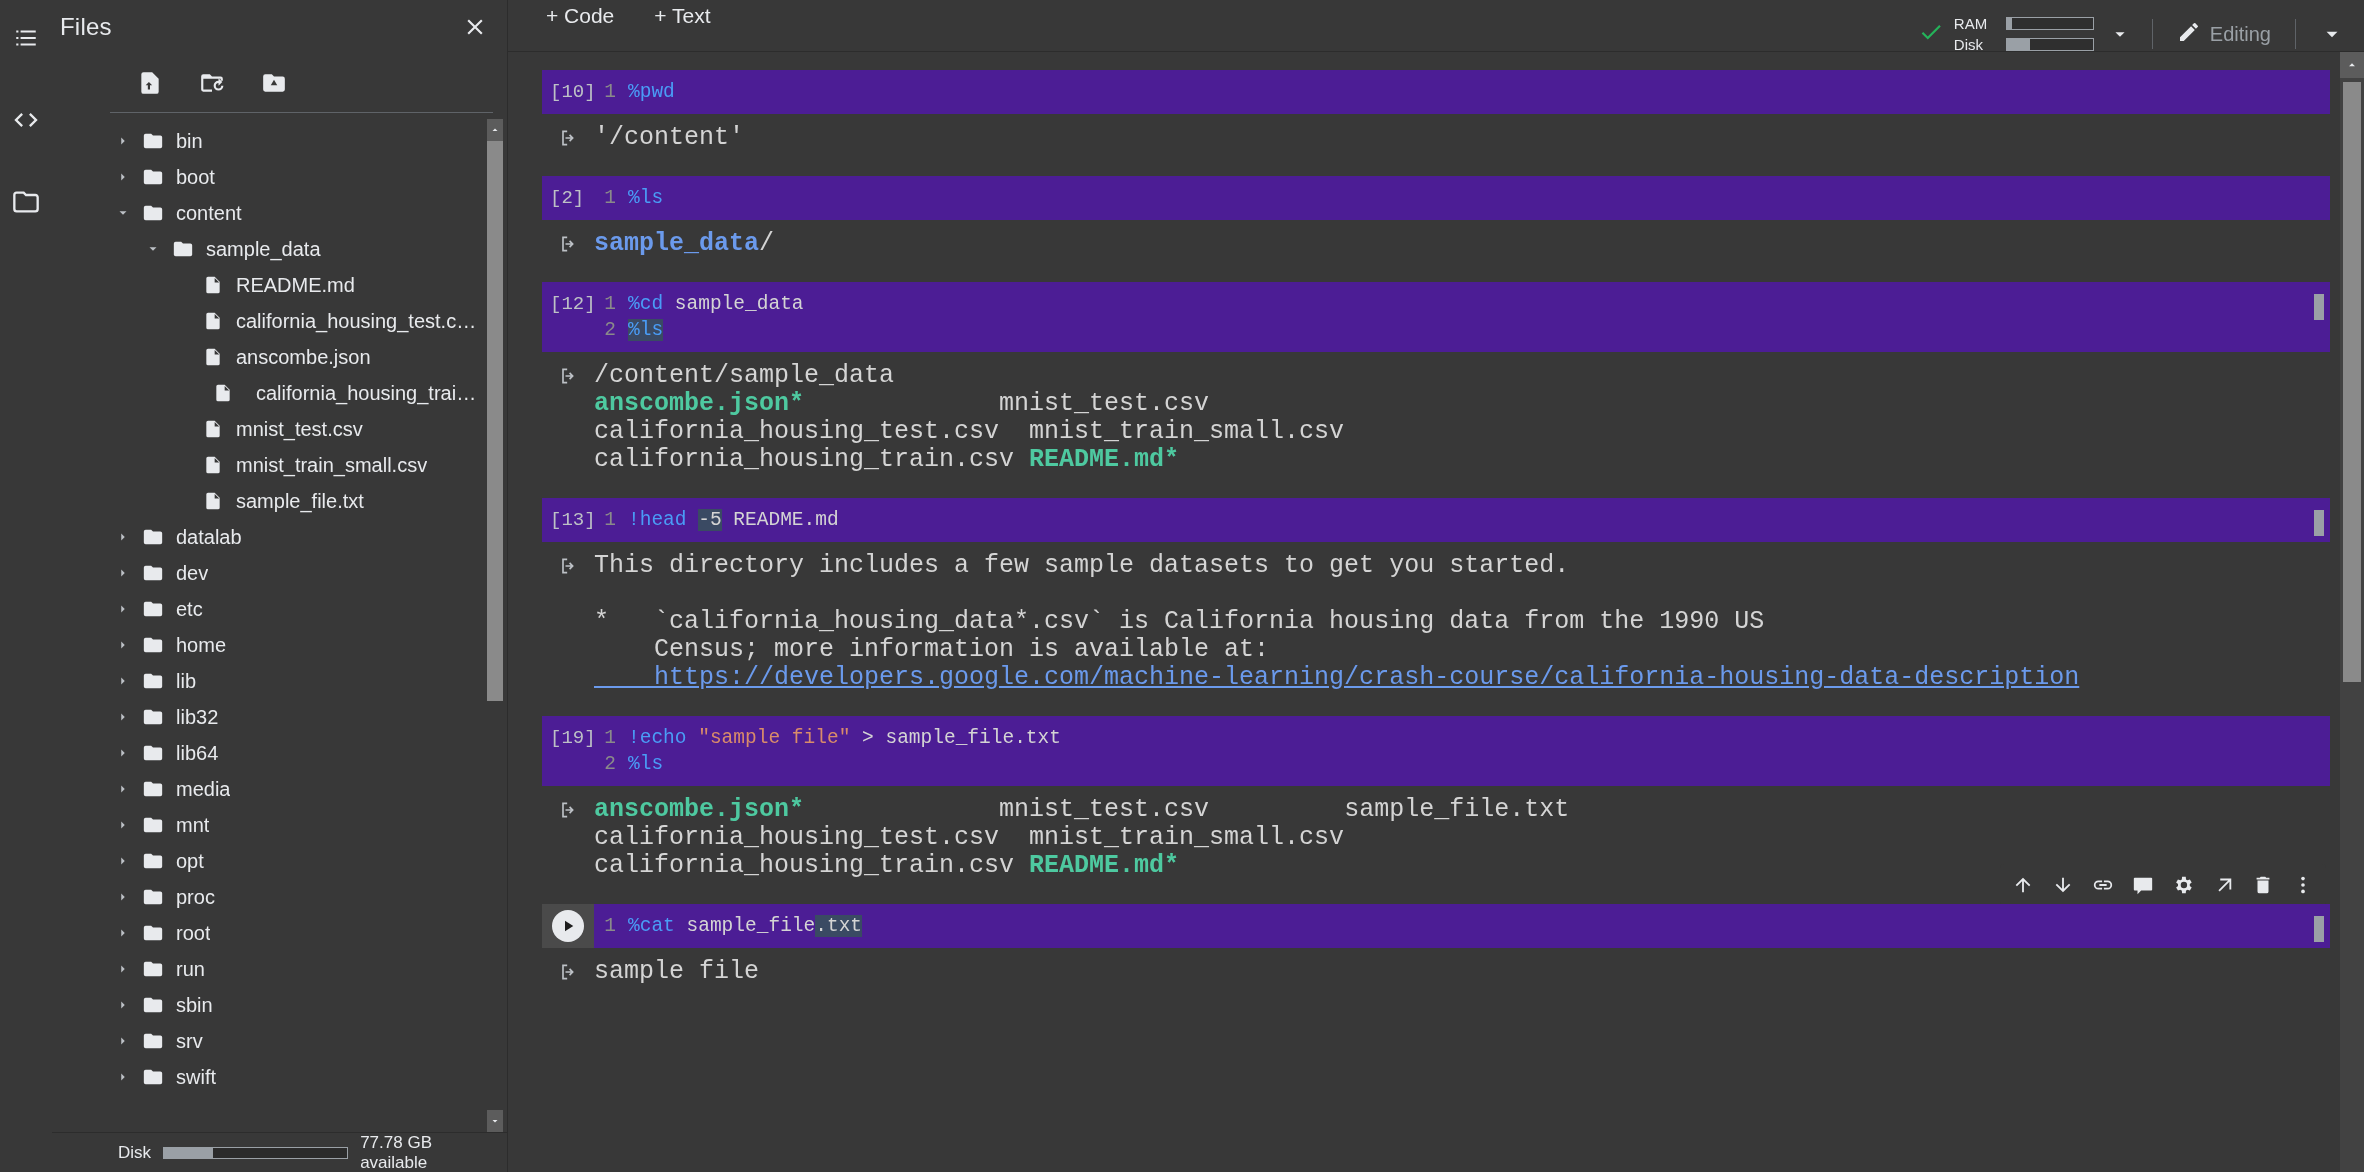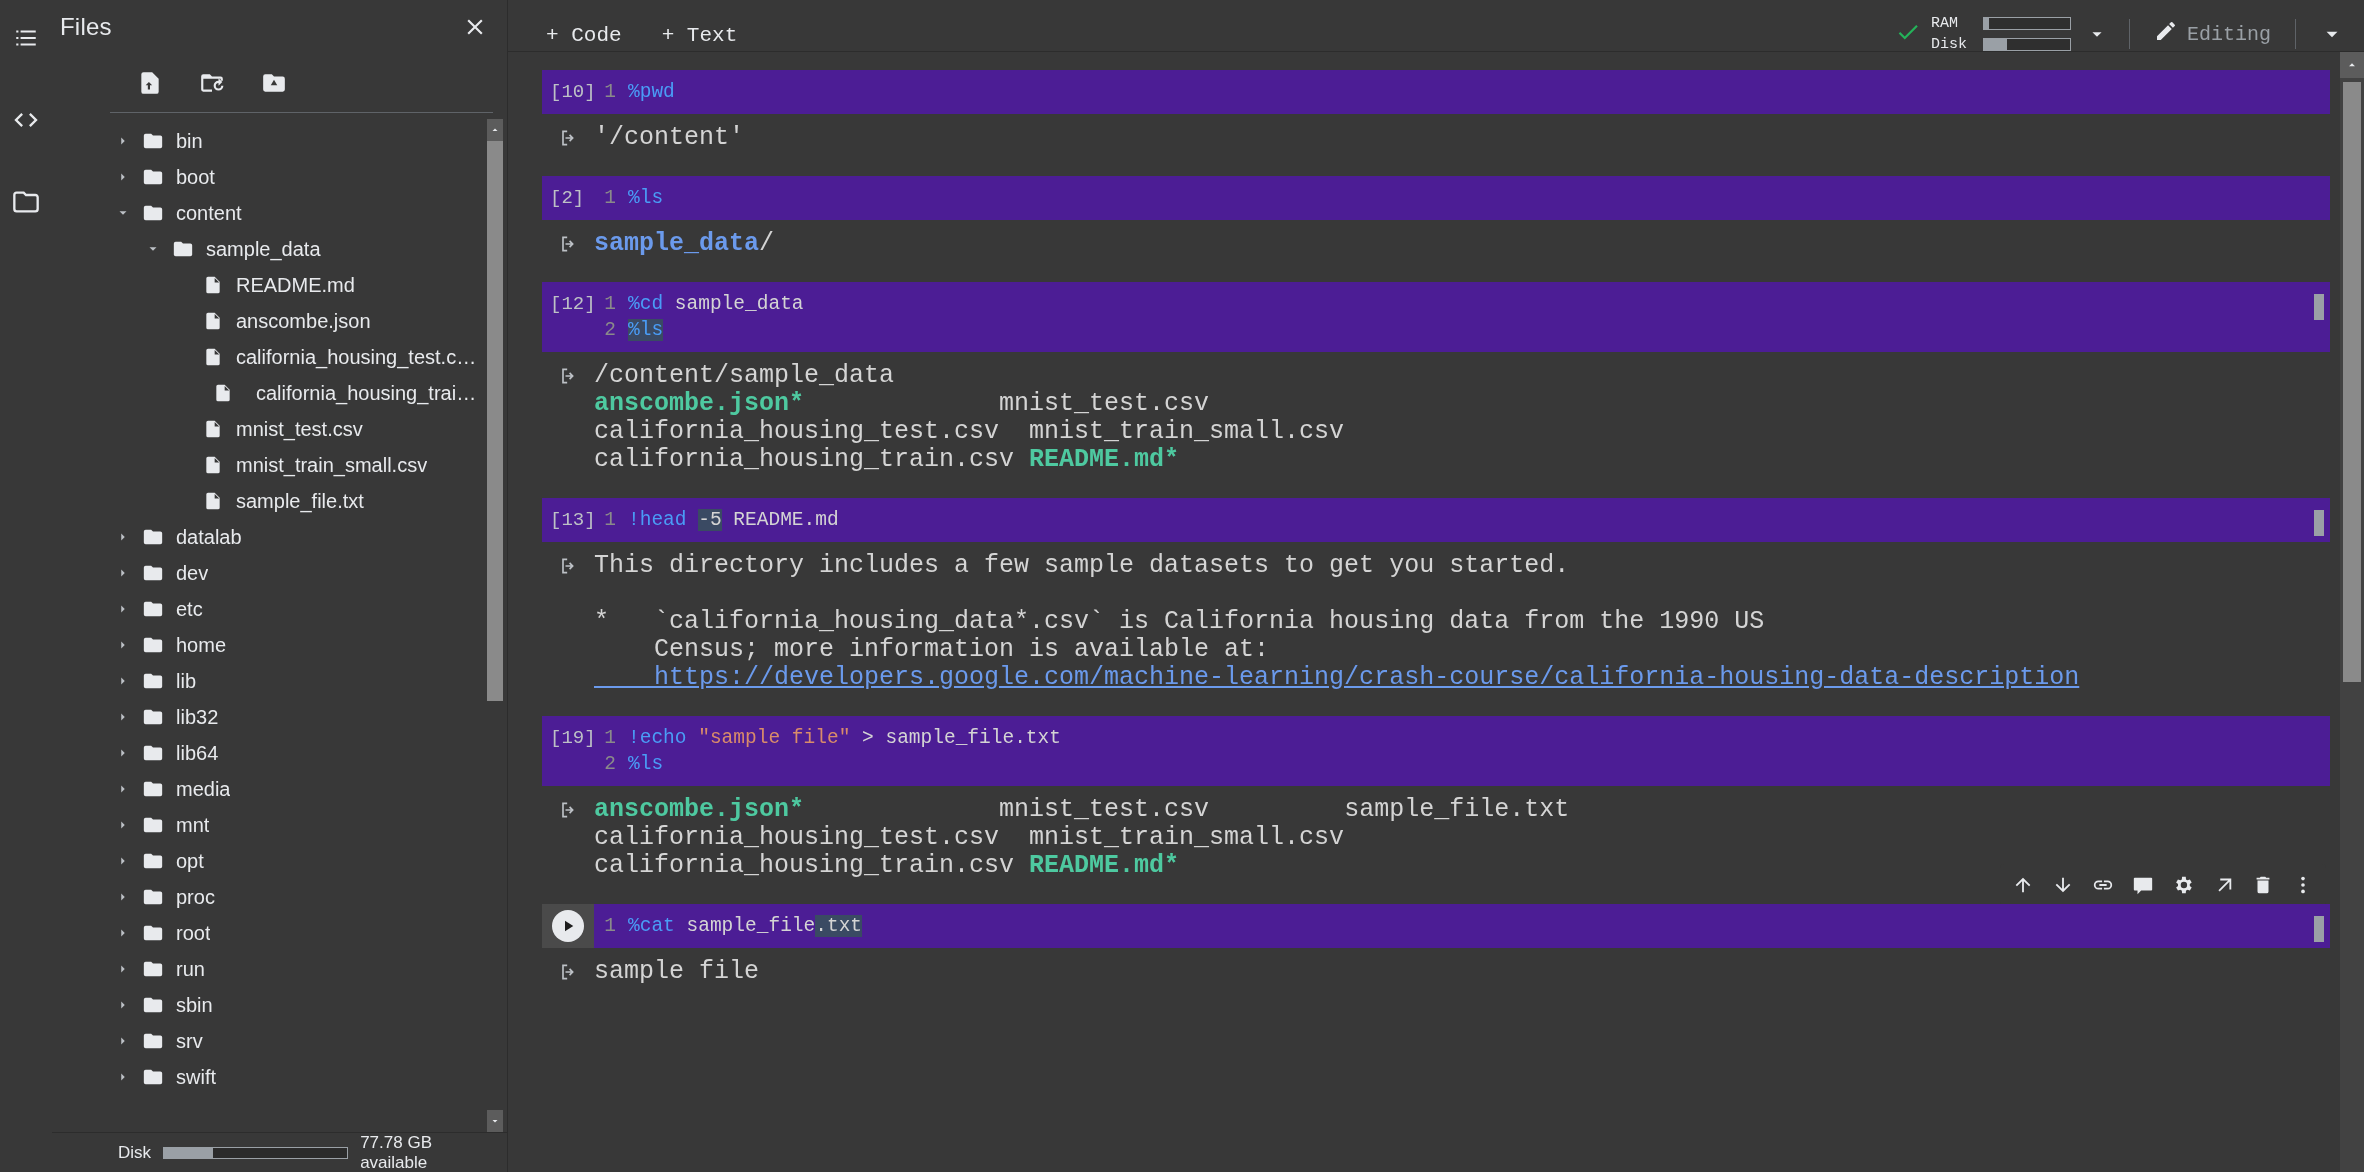--- a/index.html
+++ b/index.html
@@ -103,24 +103,23 @@
     position: relative;
   }
   .disk-fill { height: 100%; background: #9aa0a6; }
 
   
   .notebook {
     flex: 1; display: flex; flex-direction: column;
     background: #383838; position: relative; min-width: 0;
   }
   .nb-toolbar {
-    height: 52px; display: flex; align-items: flex-end;
+    height: 52px; display: flex; align-items: flex-start;
     padding: 0 10px 0 32px; border-bottom: 1px solid #2c2c2c;
     position: relative;
-    font-family: Liberation Mono, monospace;
   }
   .tb-add {
     font-size: 21px; color: #e8eaed; margin-right: 28px; cursor: pointer;
     display: flex; align-items: center; gap: 7px; padding: 4px 6px; border-radius: 4px;
   }
   .tb-right {
     position: absolute; right: 12px; top: 8px; height: 52px;
     display: flex; align-items: center; gap: 10px;
   }
   .check svg { fill: #24b35a; }
@@ -340,30 +339,30 @@
             </span>
             <span class="rlabel">README.md</span>
           </div>
           <div class="row" style="padding-left: 118px;">
             <span class="arrow"></span>
             <span class="ficon">
               <svg width="20" height="20" viewBox="0 0 24 24">
                 <path d="M14 2H6a2 2 0 0 0-2 2v16a2 2 0 0 0 2 2h12a2 2 0 0 0 2-2V8l-6-6zm0 7V3.5L19.5 9H14z"></path>
               </svg>
             </span>
-            <span class="rlabel">anscombe.json</span>
+            <span class="rlabel">california_housing_test.c…</span>
           </div>
           <div class="row" style="padding-left: 118px;">
             <span class="arrow"></span>
             <span class="ficon">
               <svg width="20" height="20" viewBox="0 0 24 24">
                 <path d="M14 2H6a2 2 0 0 0-2 2v16a2 2 0 0 0 2 2h12a2 2 0 0 0 2-2V8l-6-6zm0 7V3.5L19.5 9H14z"></path>
               </svg>
             </span>
-            <span class="rlabel">california_housing_test.c…</span>
+            <span class="rlabel">anscombe.json</span>
           </div>
           <div class="row" style="padding-left: 118px; gap: 10px;">
             <span class="arrow"></span>
             <span class="ficon">
               <svg width="20" height="20" viewBox="0 0 24 24">
                 <path d="M14 2H6a2 2 0 0 0-2 2v16a2 2 0 0 0 2 2h12a2 2 0 0 0 2-2V8l-6-6zm0 7V3.5L19.5 9H14z"></path>
               </svg>
             </span>
             <span class="rlabel">california_housing_train.c…</span>
           </div>

